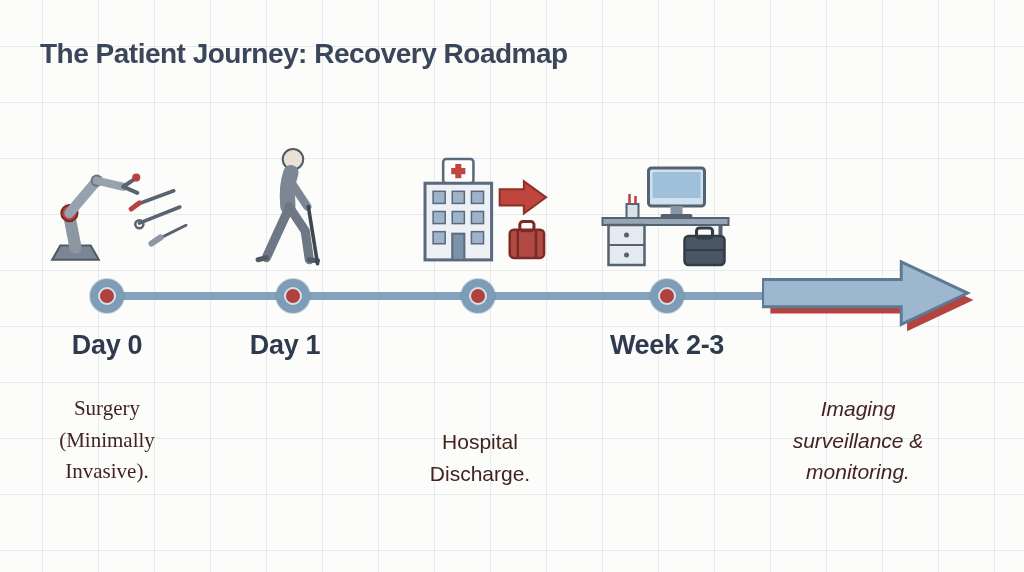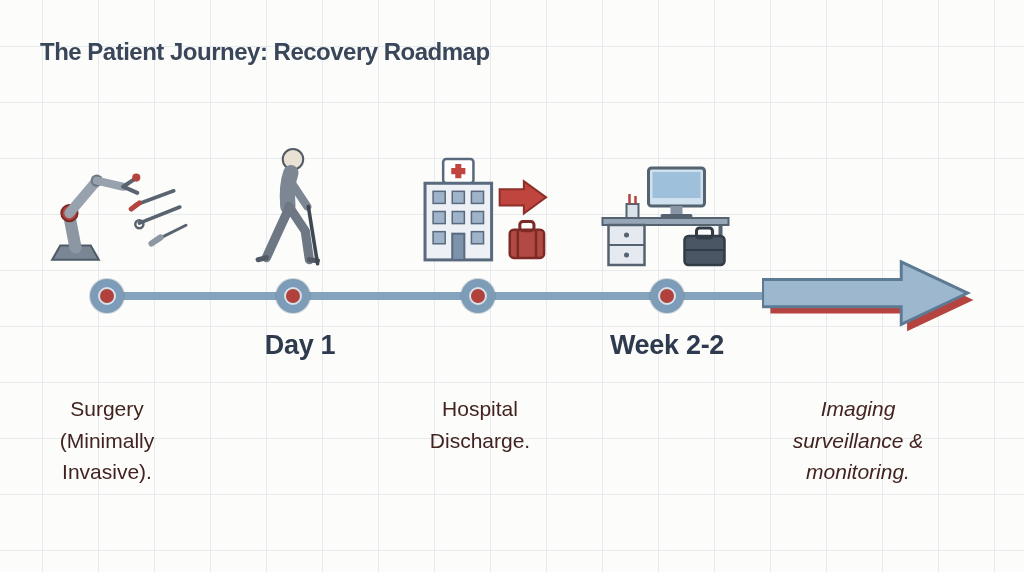--- a/index.html
+++ b/index.html
@@ -11,21 +11,21 @@
     background-color:#fcfcfa;
     background-image:
       linear-gradient(to right, rgba(185,193,206,0.30) 1px, transparent 1px),
       linear-gradient(to bottom, rgba(185,193,206,0.30) 1px, transparent 1px);
     background-size:56px 56px;
     background-position:-14px -10px;
   }
 
   .title {
     position:absolute; left:40px; top:38px;
-    font-size:24px; font-weight:800; letter-spacing:-0.5px;
+    font-size:28px; font-weight:800; letter-spacing:-0.5px;
     color:#3a4659;
   }
 
   .timeline-line {
     position:absolute; left:95px; top:292px; width:685px; height:8px;
     background:#86a3bd; border-radius:4px;
   }
 
   .node {
     position:absolute; top:279px; width:34px; height:34px; border-radius:50%;
@@ -46,31 +46,31 @@
   .icon-3 { left:596px; top:160px; width:156px; height:110px; }
   .icon-slot svg { width:100%; height:100%; display:block; }
 
   .arrow-slot { position:absolute; left:762px; top:256px; width:216px; height:82px; }
   .arrow-slot svg { width:100%; height:100%; display:block; }
 
   .stage-label {
     position:absolute; top:330px; width:180px; text-align:center;
     font-size:27px; font-weight:800; color:#2e3a4d; letter-spacing:-0.3px;
   }
-  .label-0 { left:17px; }  .label-1 { left:210px; }
+  .label-0 { left:17px; }  .label-1 { left:195px; }
   .label-2 { left:390px; } .label-3 { left:577px; }
   .label-4 { left:765px; }
 
   .stage-desc {
     position:absolute; top:393px; text-align:center;
     font-size:21px; font-weight:500; line-height:1.5; color:#43231f;
   }
-  .desc-0 { left:42px;  width:130px; }
+  .desc-0 { left:42px;  width:130px;font-family:Liberation Serif, serif; }
   .desc-1 { left:216px; width:150px; }
-  .desc-2 { left:420px; width:120px; }
+  .desc-2 { left:420px; width:120px;margin-top:33px; }
   .desc-3 { left:612px; width:110px; }
   .desc-4 { left:778px; width:160px;font-style:italic; }
 </style>
 </head>
 <body>
 
 <div class="canvas">
 
   <div class="title">The Patient Journey: Recovery Roadmap</div>
 
@@ -163,20 +163,21 @@
       <div class="node-core"></div>
     </div>
 
   <div class="arrow-slot">
     <svg viewBox="0 0 220 84">
       <polygon points="8,30 148,30 148,13 216,45 148,77 148,59 8,59" fill="#b5433f"></polygon>
       <polygon points="0,24 142,24 142,6 210,38 142,70 142,52 0,52" fill="#9db8ce" stroke="#5c7a94" stroke-width="3"></polygon>
     </svg>
   </div>
 
+  <div class="stage-label label-0">Day 0</div>
   <div class="stage-label label-1">Day 1</div>
-  <div class="stage-label label-3">Week 2-2</div>
+  <div class="stage-label label-3">Week 2-3</div>
 
   <div class="stage-desc desc-0">Surgery (Minimally Invasive).</div>
   <div class="stage-desc desc-2">Hospital Discharge.</div>
   <div class="stage-desc desc-4">Imaging surveillance &amp; monitoring.</div>
 
 </div>
 
 </body></html>

